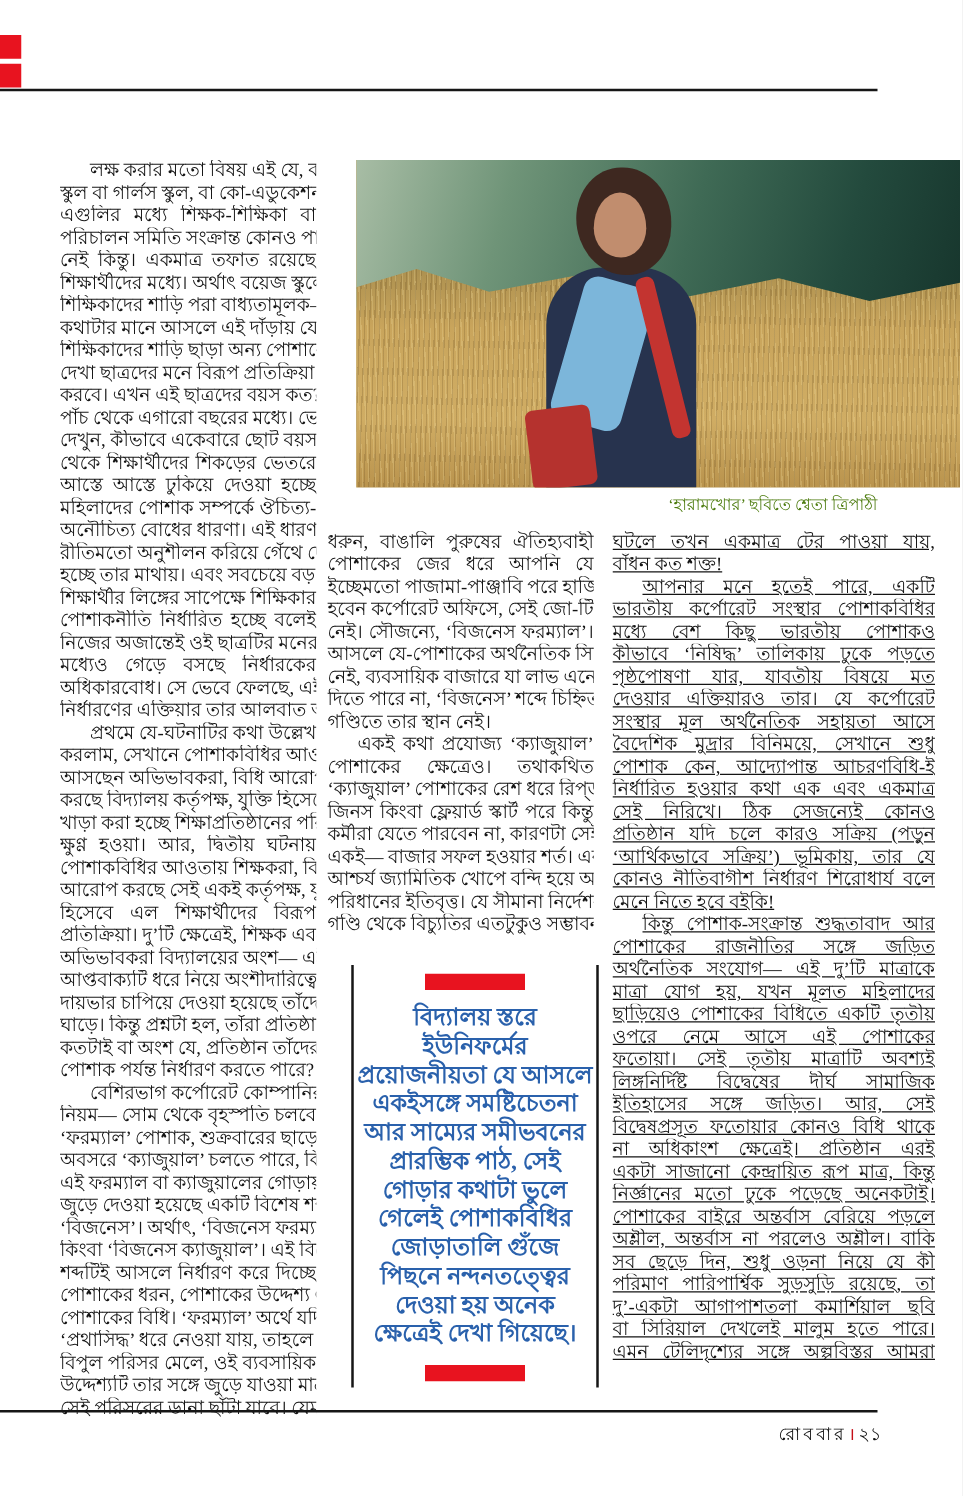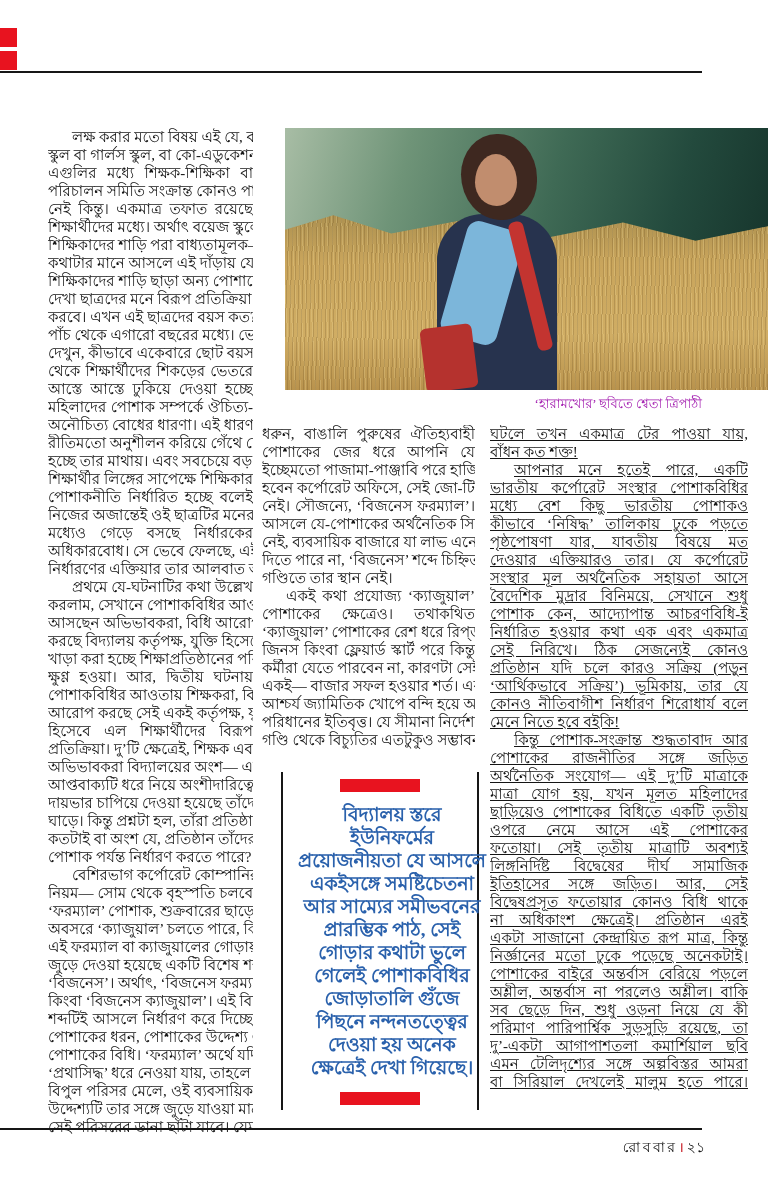--- a/index.html
+++ b/index.html
@@ -47,29 +47,29 @@
     background:#7cb6da; border-radius:12px; transform:rotate(16deg); }
   .w-strap { position:absolute; left:238px; top:92px; width:15px; height:132px;
     background:#c33430; border-radius:6px; transform:rotate(-14deg); }
   .w-bag { position:absolute; left:138px; top:198px; width:52px; height:64px;
     background:#b5322e; border-radius:6px; transform:rotate(-7deg); }
   .w-hair { position:absolute; left:176px; top:6px; width:76px; height:86px;
     background:#3e2820; border-radius:48% 52% 46% 54%; }
   .w-face { position:absolute; left:190px; top:26px; width:42px; height:52px;
     background:#c18d6e; border-radius:50% 50% 48% 52% / 55% 55% 45% 45%; }
 
-  .caption { position:absolute; top:394px; right:68px; font-size:13px; color:#a21caf; }
+  .caption { position:absolute; top:394px; right:68px; font-size:13px; color:#4d7c0f; }
 
   
   .quote { position:absolute; left:281px; top:772px; width:198px; height:338px;
     border-left:2px solid #161616; border-right:2px solid #161616; }
   .qbar { position:absolute; left:50%; transform:translateX(-50%); width:80px; height:13px; background:#e8131f; }
   .qbar-top { top:7px; }
   .qbar-bottom { bottom:5px; }
-  .qlines { position:absolute; left:12px; top:31px; width:100%;
+  .qlines { position:absolute; left:0; top:31px; width:100%;
     font-size:19px; line-height:23px; font-weight:bold; color:#2a61ac; text-align:center; }
   .qline { white-space:nowrap; }
 
   
   .footer { position:absolute; top:1136px; right:65px; font-size:14px; color:#111; }
   .footer .title { letter-spacing:2.5px;margin-top:20px; }
   .footer .sep { color:#c40f18; padding:0 3px 0 1px; }
 </style>
 </head>
 <body>
@@ -223,22 +223,22 @@
       <div class="line">ইতিহাসের সঙ্গে জড়িত। আর, সেই</div>
       <div class="line">বিদ্বেষপ্রসূত ফতোয়ার কোনও বিধি থাকে</div>
       <div class="line">না অধিকাংশ ক্ষেত্রেই। প্রতিষ্ঠান এরই</div>
       <div class="line">একটা সাজানো কেন্দ্রায়িত রূপ মাত্র, কিন্তু</div>
       <div class="line">নির্জ্ঞানের মতো ঢুকে পড়েছে অনেকটাই।</div>
       <div class="line">পোশাকের বাইরে অন্তর্বাস বেরিয়ে পড়লে</div>
       <div class="line">অশ্লীল, অন্তর্বাস না পরলেও অশ্লীল। বাকি</div>
       <div class="line">সব ছেড়ে দিন, শুধু ওড়না নিয়ে যে কী</div>
       <div class="line">পরিমাণ পারিপার্শ্বিক সুড়সুড়ি রয়েছে, তা</div>
       <div class="line">দু’-একটা আগাপাশতলা কমার্শিয়াল ছবি</div>
+      <div class="line">বা সিরিয়াল দেখলেই মালুম হতে পারে।</div>
       <div class="line">এমন টেলিদৃশ্যের সঙ্গে অল্পবিস্তর আমরা</div>
-      <div class="line">বা সিরিয়াল দেখলেই মালুম হতে পারে।</div>
     </div>
 
   <div class="rule rule-bottom"></div>
 
   <div class="footer">
     <span class="title">রোববার</span><span class="sep">।</span><span class="pageno">২১</span>
   </div>
 
 </div>
 

